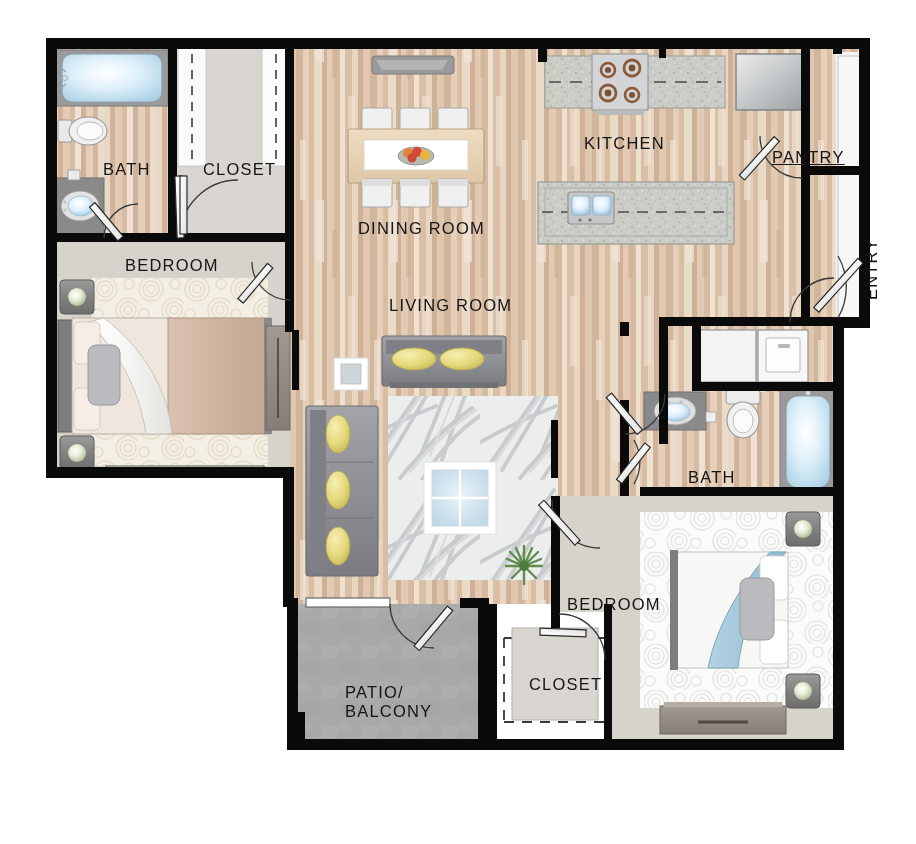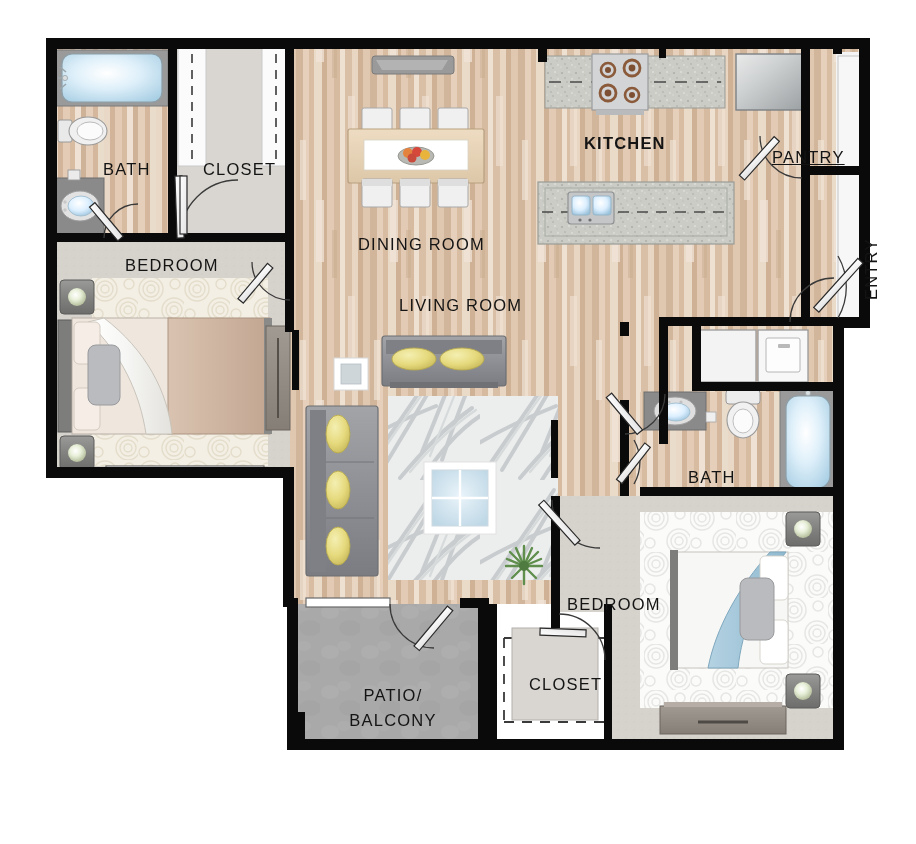--- a/index.html
+++ b/index.html
@@ -9,21 +9,21 @@
     font-family:"Liberation Sans","DejaVu Sans",sans-serif;
   }
   #plan{position:absolute;left:0;top:0;width:916px;height:844px;}
   #footer{
     position:absolute;left:0;top:762px;width:916px;height:82px;
   }
   .rlabel{
     position:absolute;color:#141414;font-size:16.5px;letter-spacing:1.2px;
     white-space:nowrap;font-weight:400;pointer-events:none;
   }
-  .rlabel.two{line-height:25px;text-align:center;white-space:normal;}
+  .rlabel.two{line-height:19px;text-align:left;white-space:normal;}
   .rlabel.vert{transform:rotate(-90deg);transform-origin:left top;}
 </style>
 </head>
 <body>
 
 <svg id="plan" viewBox="0 0 916 844" xmlns="http://www.w3.org/2000/svg">
   <defs>
 
     <pattern id="wood" width="74" height="200" patternUnits="userSpaceOnUse">
       <rect width="74" height="200" fill="#ddc3ab"></rect>
@@ -553,23 +553,23 @@
     <g fill="none" stroke="#3a3a3a" stroke-width="1.3">
       <path d="M790 322 A44 44 0 0 1 834 278"></path>
     </g>
   </g>
 </svg>
 
 <div id="labels">
     <div class="rlabel" style="left: 103px; top: 160px;">BATH</div>
     <div class="rlabel" style="left: 203px; top: 160px;">CLOSET</div>
     <div class="rlabel" style="left: 125px; top: 256px;">BEDROOM</div>
-    <div class="rlabel" style="left: 358px; top: 235px;">DINING ROOM</div>
-    <div class="rlabel" style="left: 399px; top: 296px;">LIVING ROOM</div>
-    <div class="rlabel" style="left: 584px; top: 134px; font-weight: bold;">KITCHEN</div>
+    <div class="rlabel" style="left: 358px; top: 219px;">DINING ROOM</div>
+    <div class="rlabel" style="left: 389px; top: 296px;">LIVING ROOM</div>
+    <div class="rlabel" style="left: 584px; top: 134px;">KITCHEN</div>
     <div class="rlabel" style="left: 772px; top: 148px; text-decoration: underline;">PANTRY</div>
     <div class="rlabel vert" style="left: 862px; top: 300px;">ENTRY</div>
     <div class="rlabel" style="left: 688px; top: 468px;">BATH</div>
     <div class="rlabel" style="left: 567px; top: 595px;">BEDROOM</div>
     <div class="rlabel" style="left: 529px; top: 675px;">CLOSET</div>
     <div class="rlabel two" style="left: 345px; top: 683px; width: 96px;">PATIO/<br>BALCONY</div>
   </div>
 
 <div id="footer">
   

